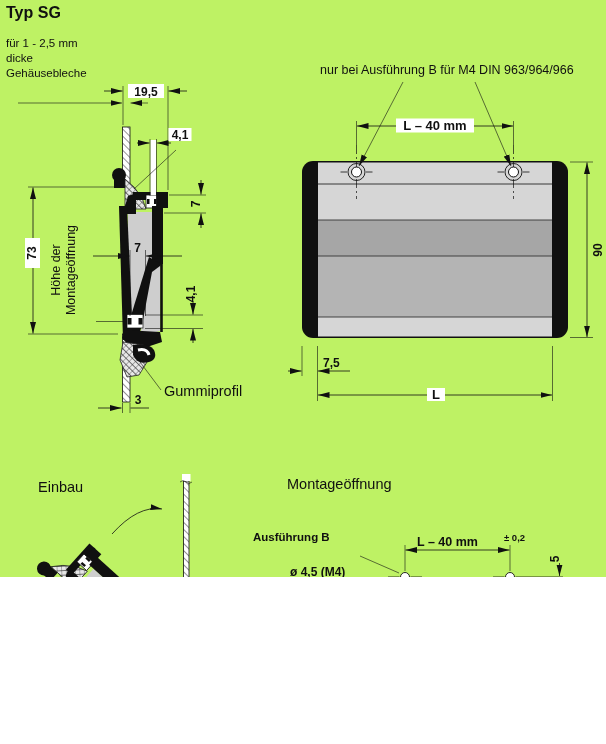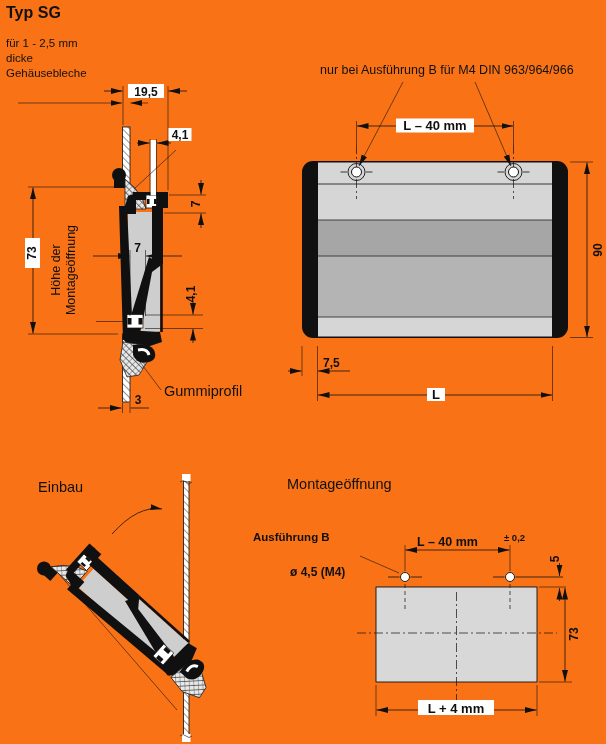--- a/index.html
+++ b/index.html
@@ -1,16 +1,16 @@
 <!DOCTYPE html>
 <html><head>
 <meta charset="utf-8">
 <style>
   html,body{margin:0;padding:0;background:#ffffff;}
-  .stage{position:relative;width:606px;height:744px;background:#f97316;overflow:hidden;
+  .stage{position:relative;width:606px;height:577px;background:#bef264;overflow:hidden;
          font-family:"Liberation Sans",sans-serif;}
   svg{position:absolute;left:0;top:0;}
   svg text{fill:#101010;}
   .t-title{font:bold 16px "Liberation Sans",sans-serif;}
   .t-note{font:11.5px "Liberation Sans",sans-serif;}
   .t-lbl{font:14.5px "Liberation Sans",sans-serif;}
   .t-dim{font:bold 12px "Liberation Sans",sans-serif;}
   .t-dimsm{font:bold 9.5px "Liberation Sans",sans-serif;}
   .t-boldlbl{font:bold 11.5px "Liberation Sans",sans-serif;}
   .ln{stroke:#101010;stroke-width:0.8;fill:none;}

